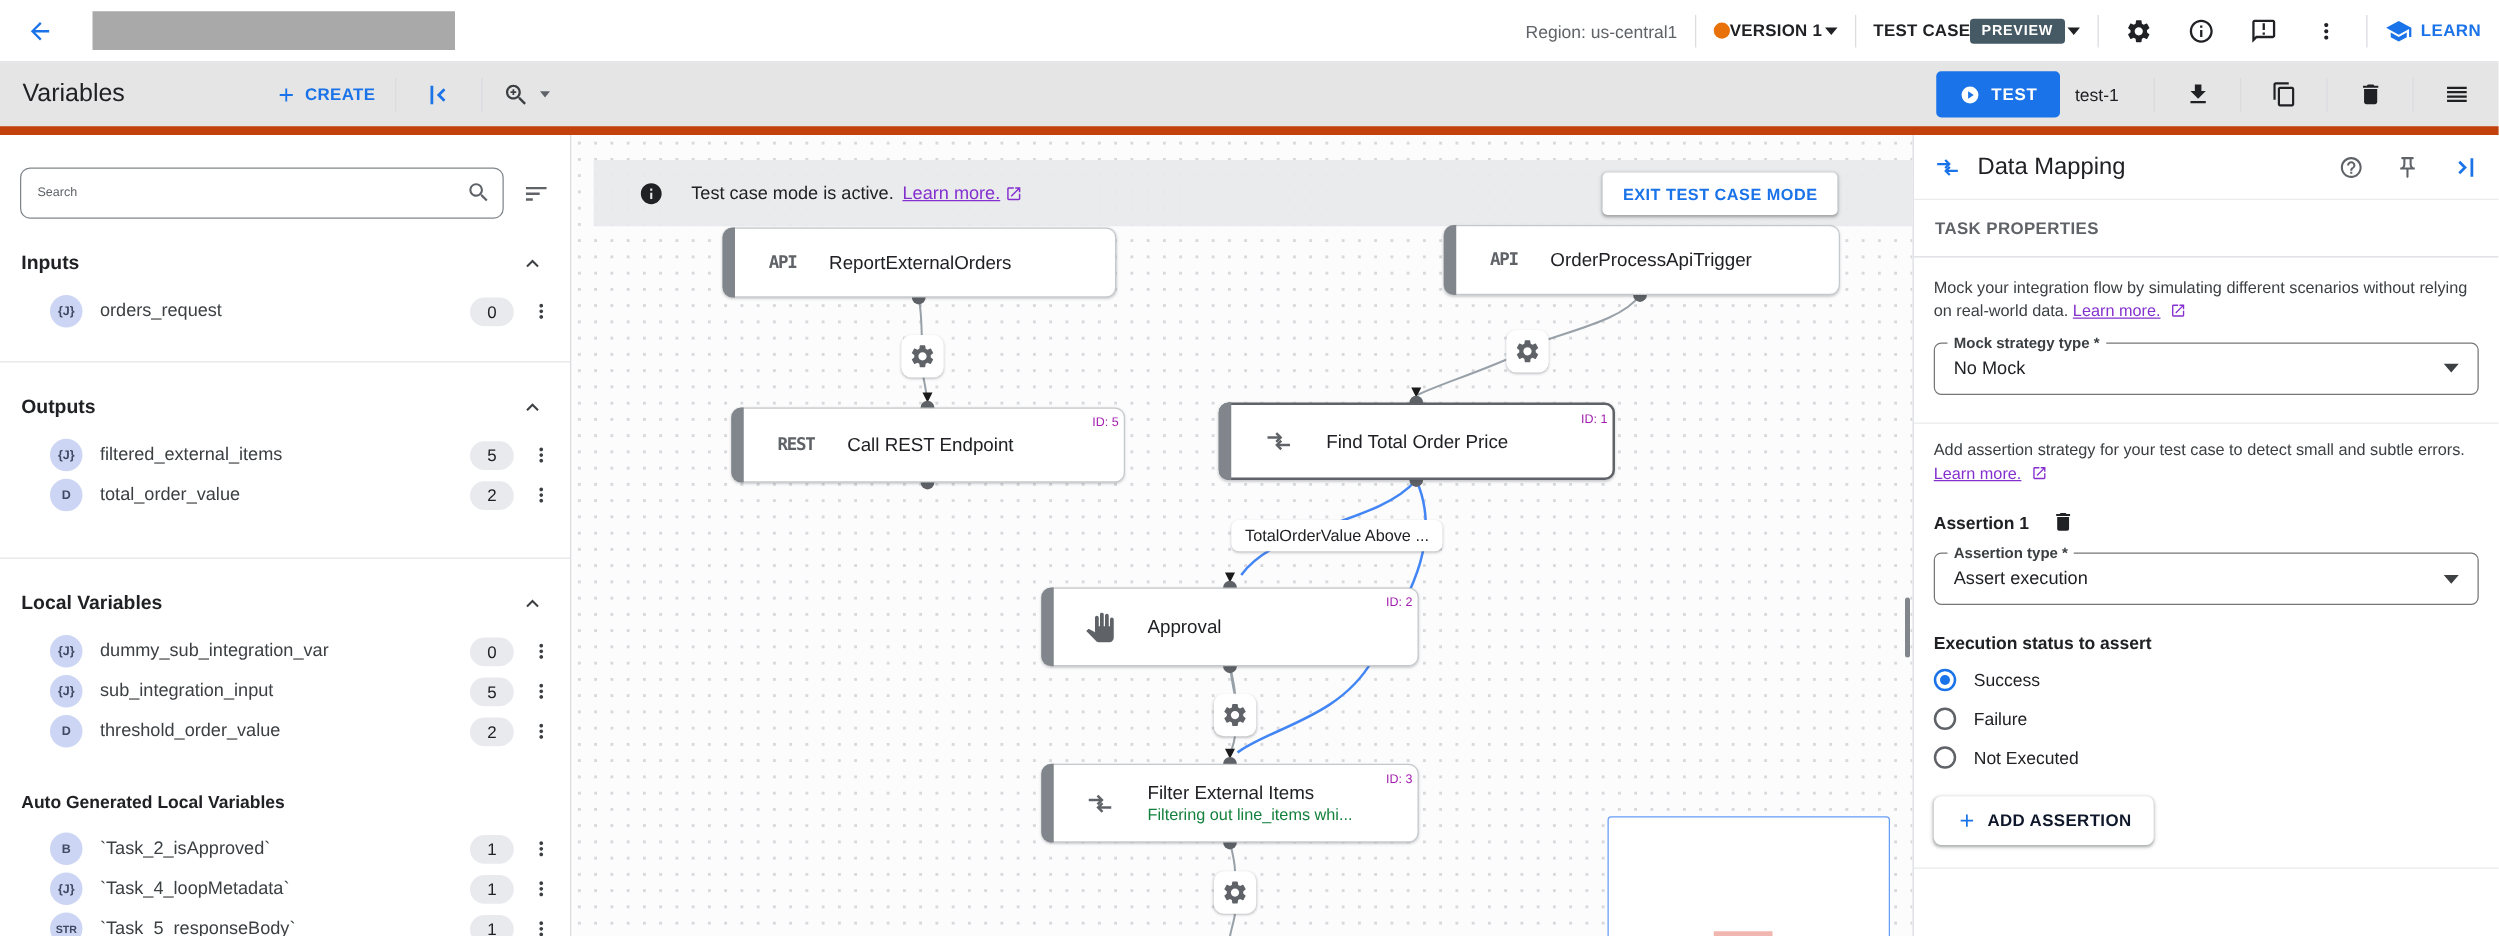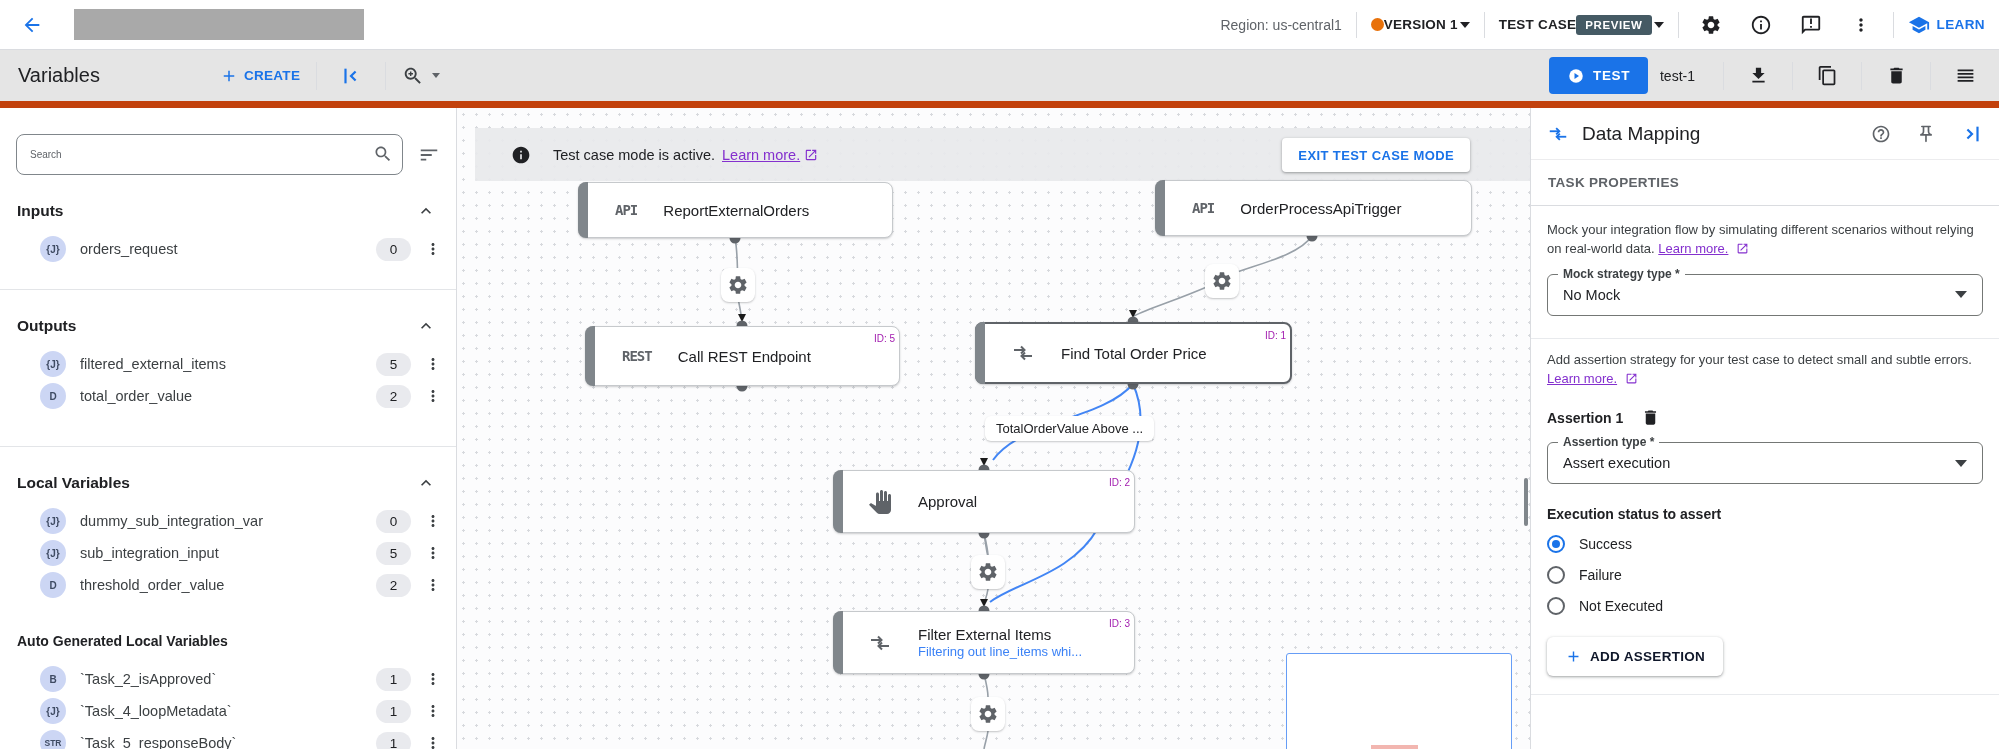--- a/index.html
+++ b/index.html
@@ -97,21 +97,21 @@
 .node.selected { border:2px solid #5f6368; }
 .node-accent { position:absolute; left:-1px; top:-1px; bottom:-1px; width:10px; background:#80868b;
   border-radius:8px 0 0 8px; }
 .node.selected .node-accent { left:-2px; top:-2px; bottom:-2px; }
 .node-type { font-family:"DejaVu Sans Mono", monospace; font-weight:700; font-size:14px;
   color:#5f6368; margin-left:36px; letter-spacing:-1px; }
 .node-ic { margin-left:34px; color:#5f6368; }
 .node-title { font-size:15px; color:#202124; margin-left:26px; white-space:nowrap; }
 .node-id { position:absolute; top:6px; right:4px; font-size:10px; color:#a21caf; }
 .node-text-col { margin-left:26px; }
-.node-sub { font-size:13px; color:#3b82f6; margin-top:12px; white-space:nowrap; }
+.node-sub { font-size:13px; color:#15803d; margin-top:12px; white-space:nowrap; }
 .gear-chip { position:absolute; width:34px; height:34px; background:#fff; border-radius:8px;
   box-shadow:0 1px 2px rgba(60,64,67,.3); display:flex; align-items:center; justify-content:center;
   color:#5f6368; cursor:pointer; }
 .edge-label { position:absolute; background:#fff; border-radius:6px; padding:5px 11px;
   font-size:13px; color:#202124; box-shadow:0 1px 2px rgba(60,64,67,.28); white-space:nowrap; cursor:pointer; }
 .minimap { position:absolute; left:829px; top:545px; width:226px; height:140px; background:#fff;
   border:1px solid #669df6; border-radius:3px; }
 .minimap-view { position:absolute; left:84px; top:91px; width:47px; height:40px; background:#f0a9a2; opacity:.85; }
 .scroll-thumb { position:absolute; left:1524px; top:478px; width:4px; height:48px;
   background:#80868b; border-radius:2px; z-index:40; }

